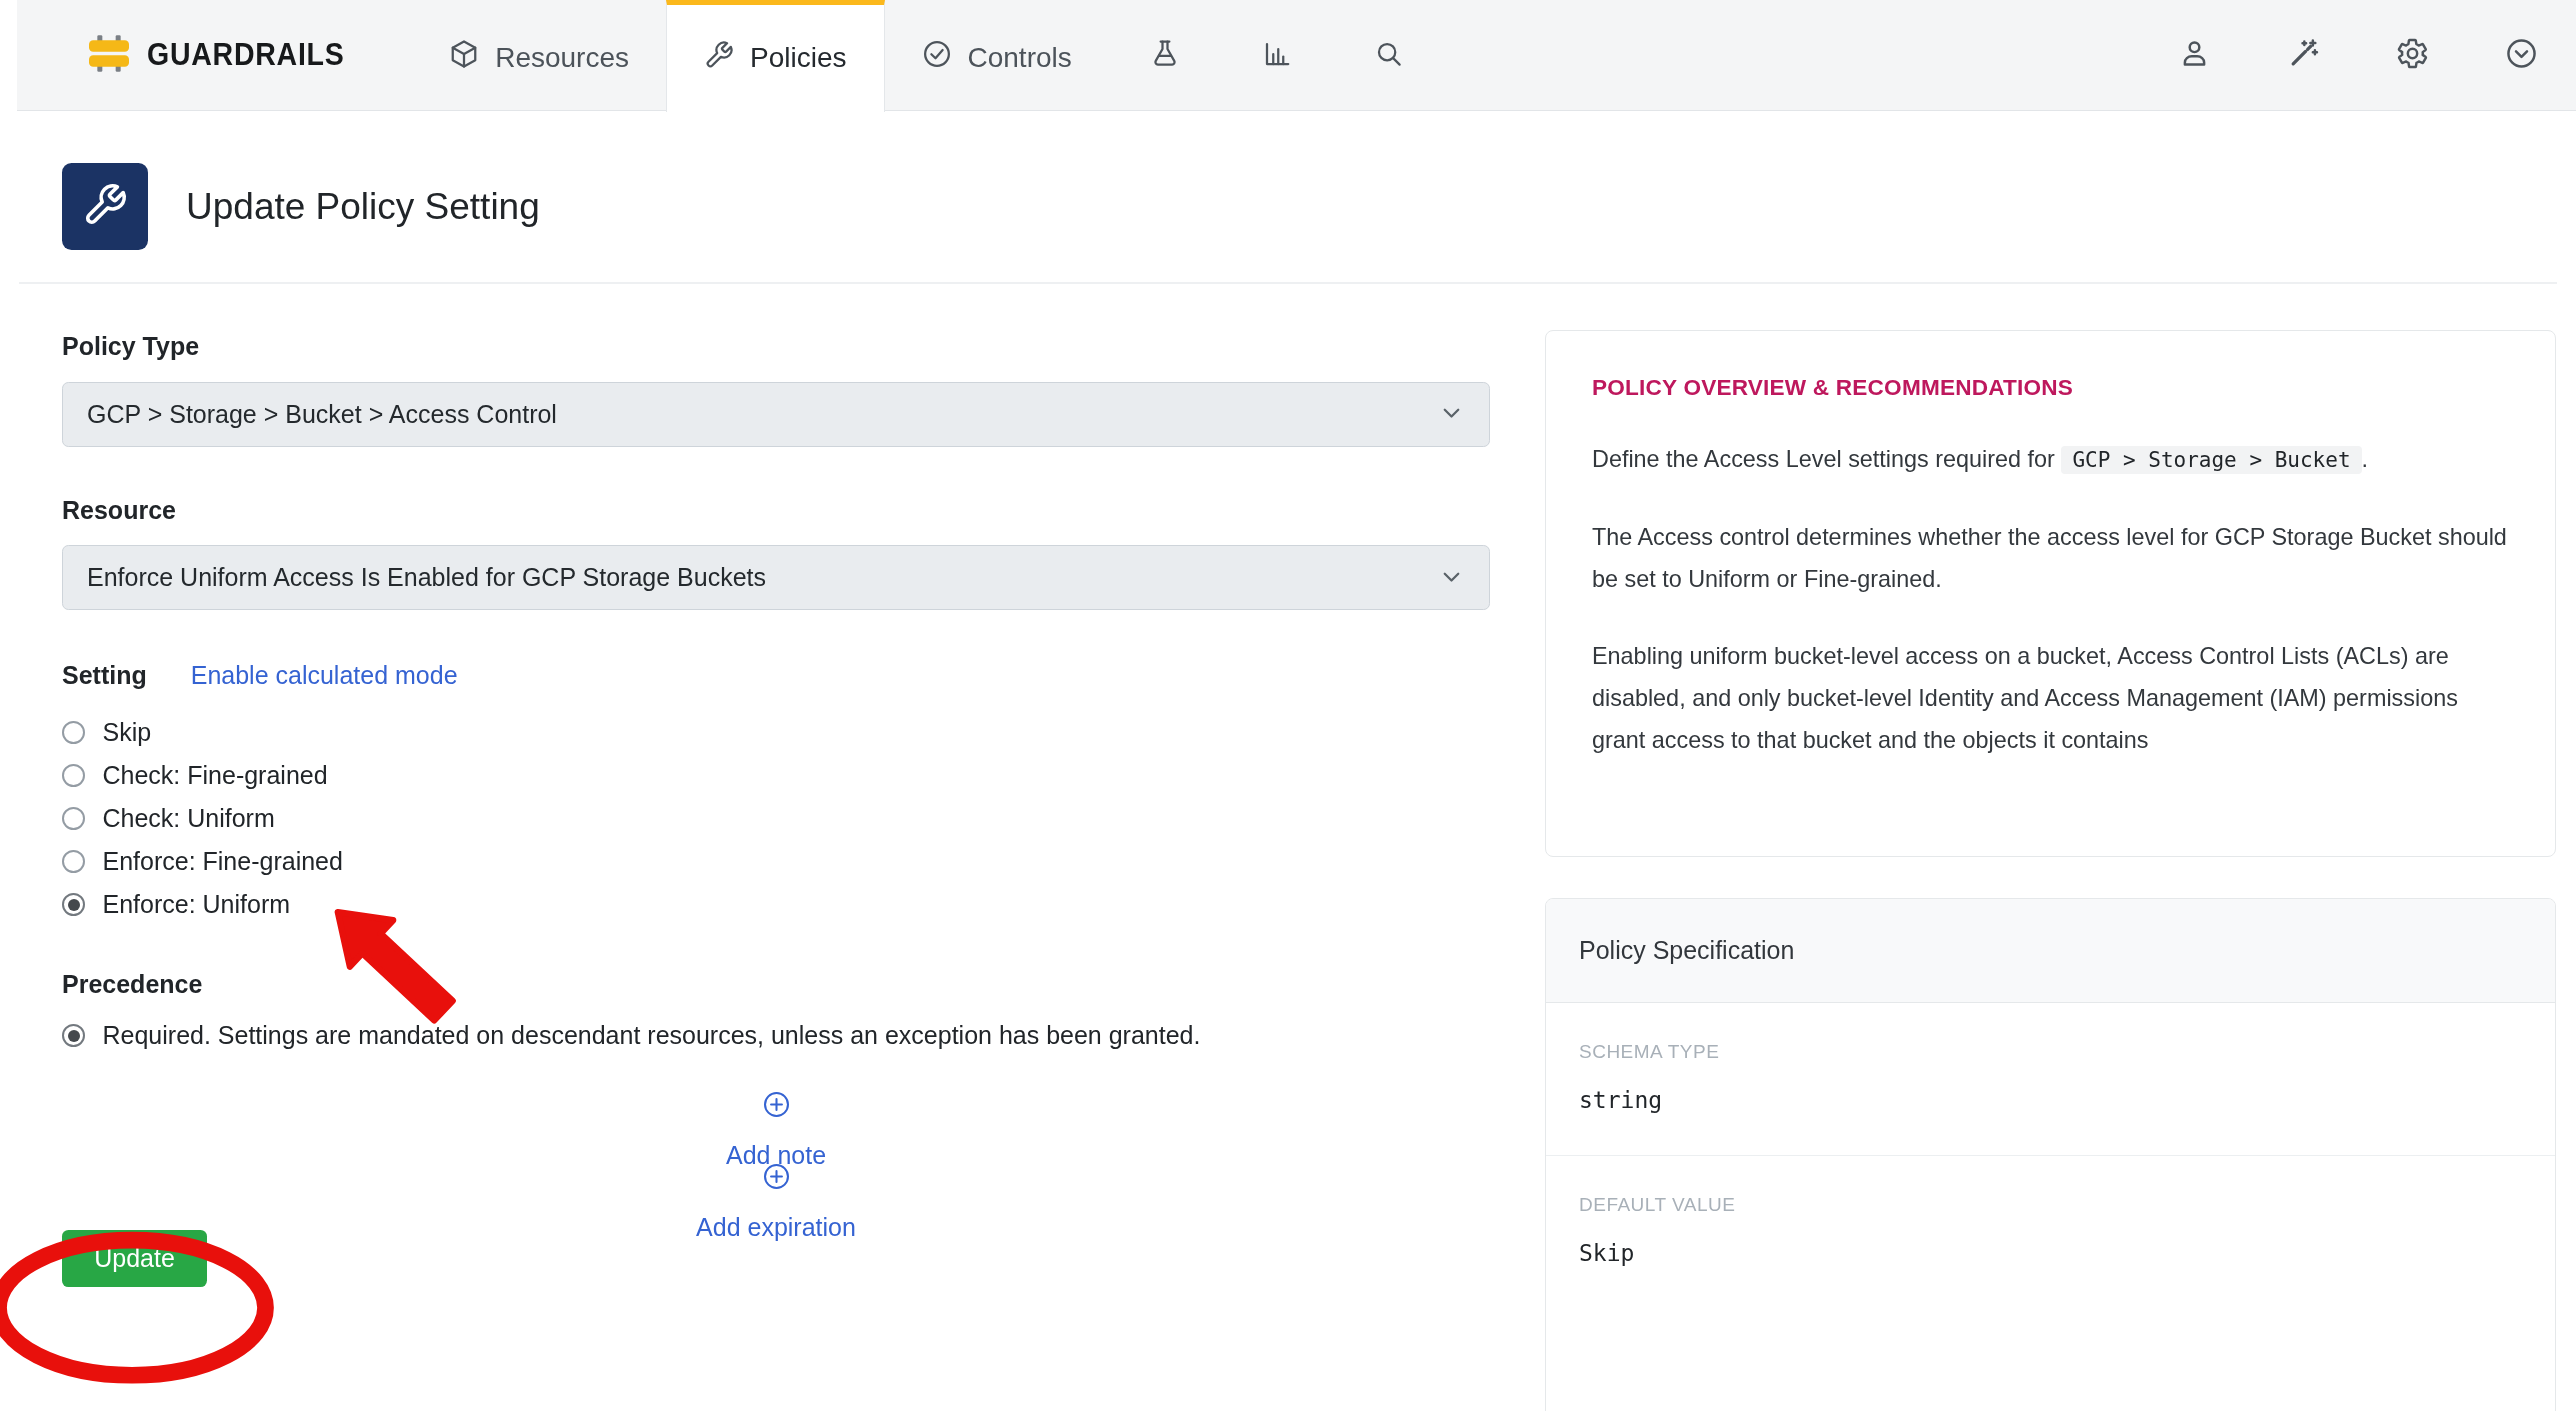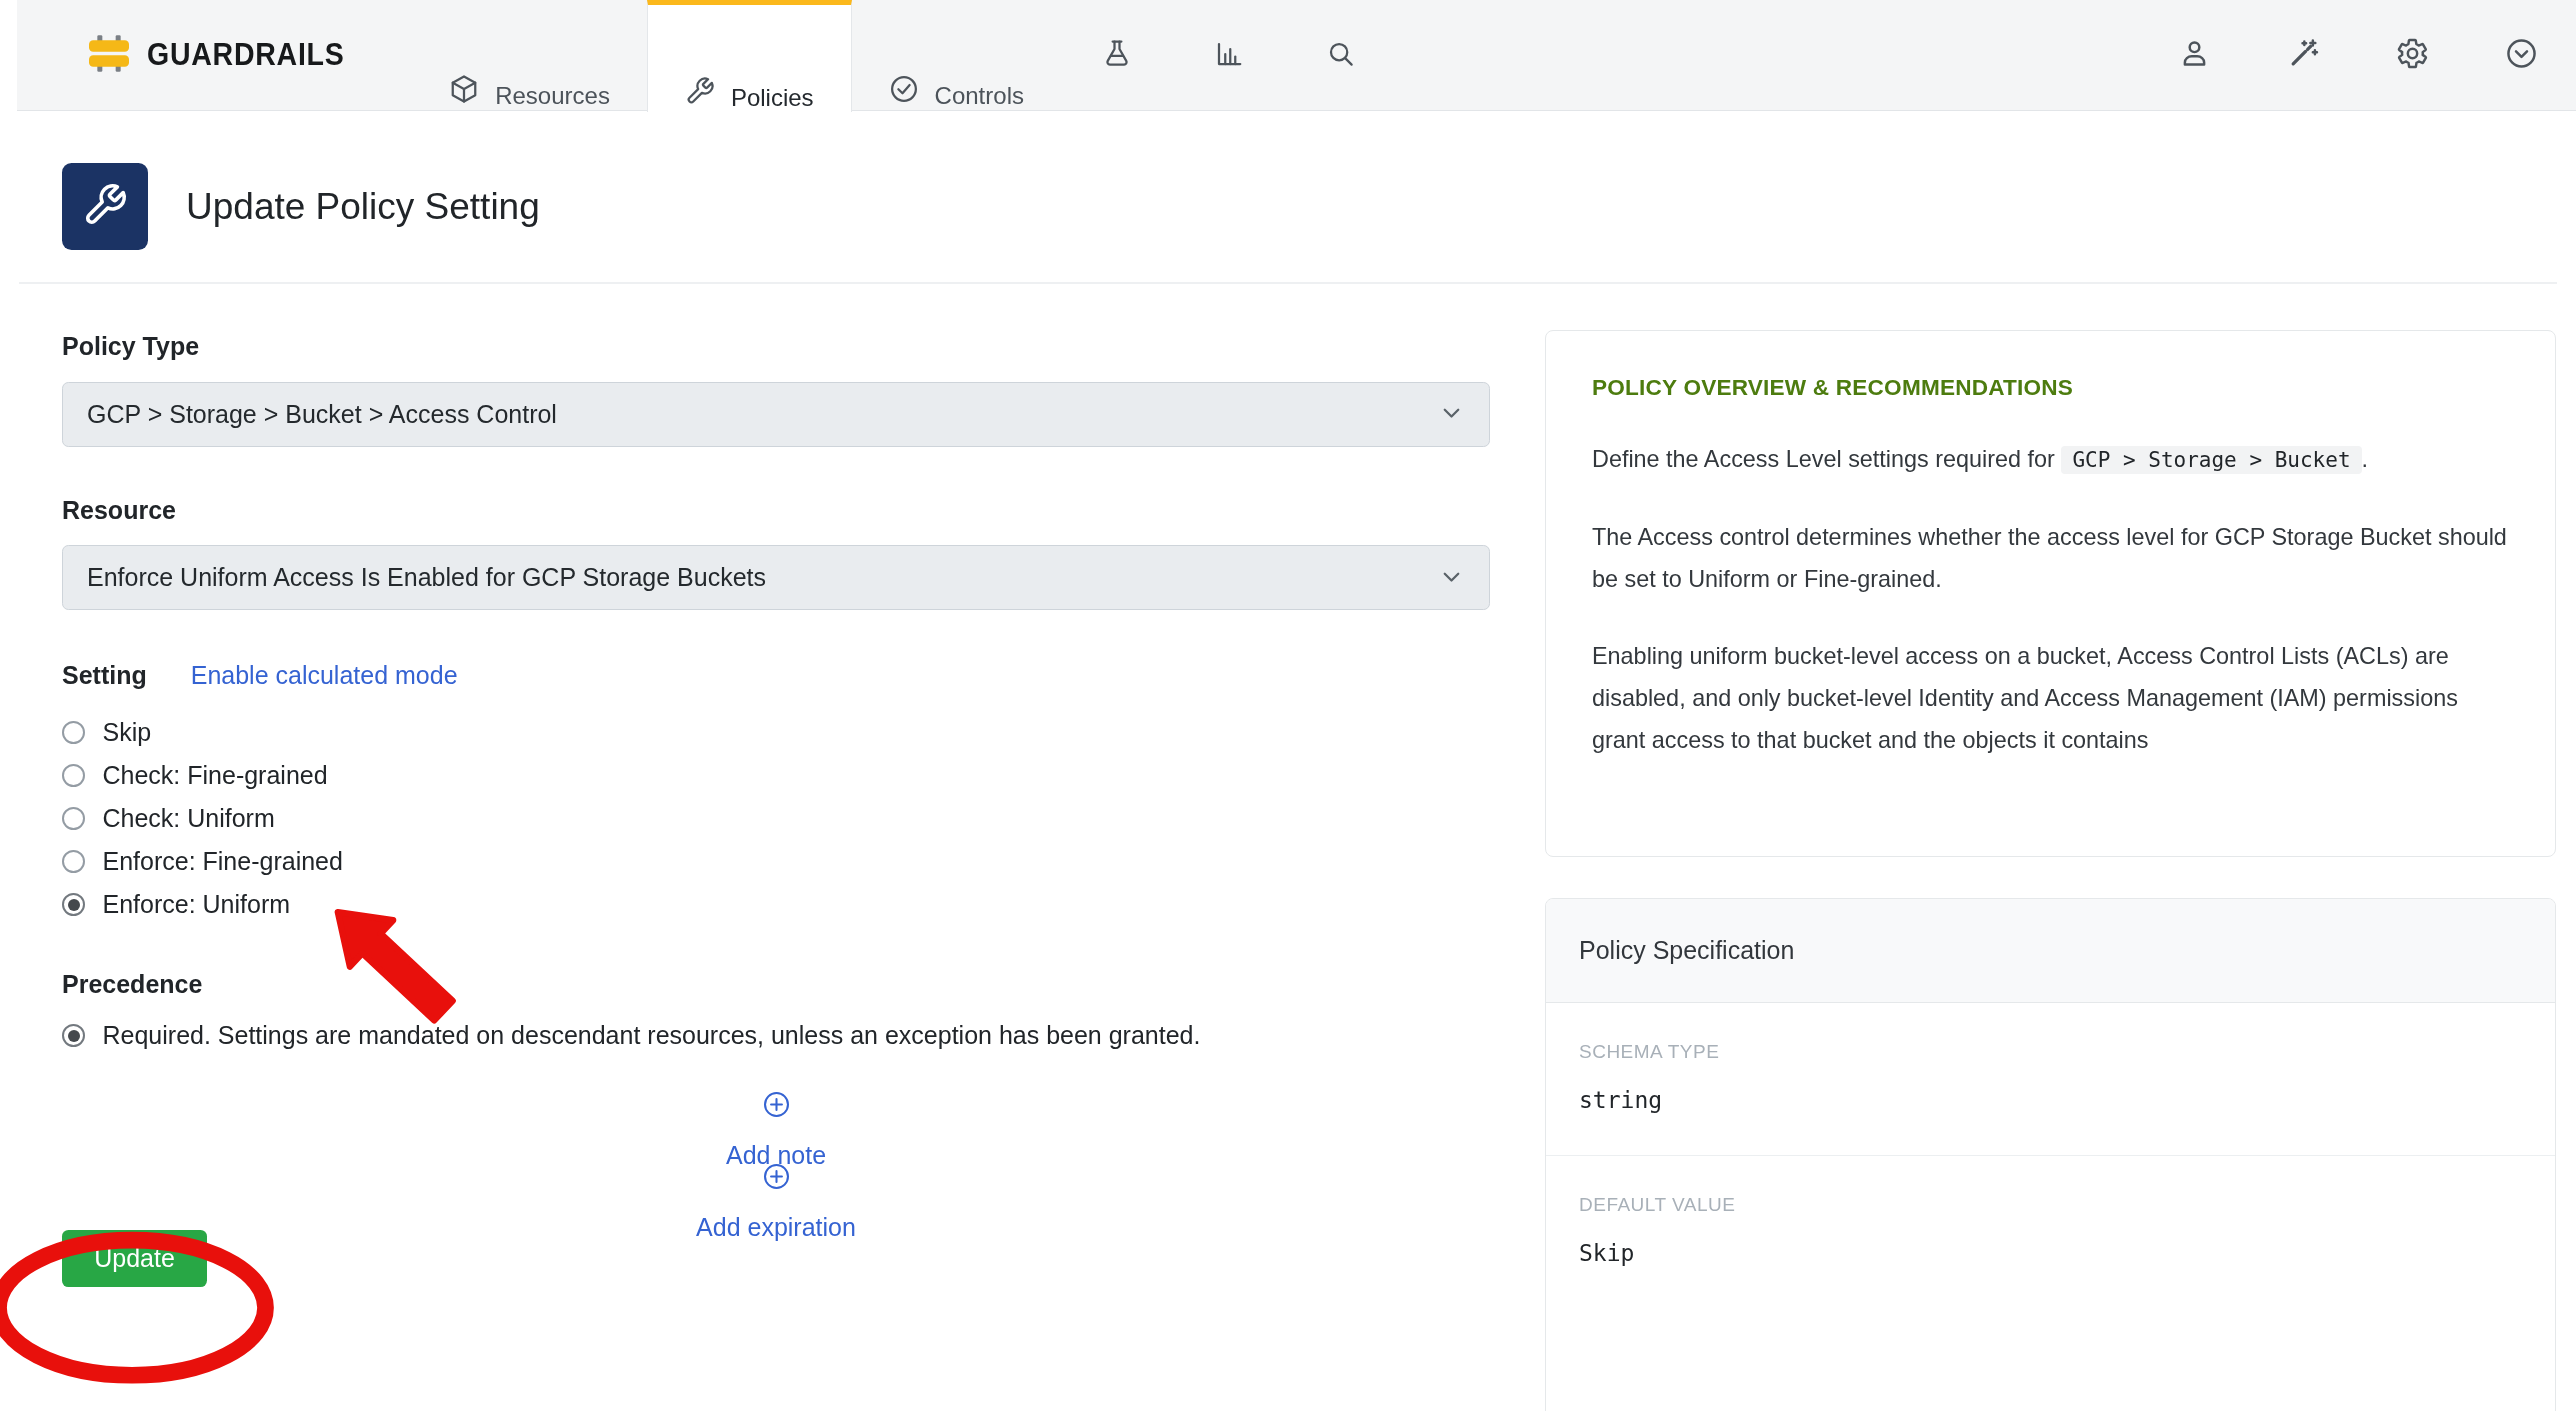--- a/index.html
+++ b/index.html
@@ -12,22 +12,22 @@
   
   .navbar {
     position:absolute; top:0; left:17px; right:0; height:111px;
     background:#f4f5f6; border-bottom:1.6px solid #e2e5e8;
     display:flex; align-items:stretch; z-index:5;
   }
   .brand { display:flex; align-items:center; gap:17.5px; padding:0 51px 0 72px; }
   .brand-text { display:inline-block; font-size:31px; font-weight:700; letter-spacing:0.8px;
     color:#17191b; transform:scaleX(.92); transform-origin:left center; }
   .tab {
-    display:flex; align-items:flex-end; gap:16px; padding:0 37px;
-    font-size:24px; color:#4c535a; border-top:5.6px solid transparent; cursor:pointer;
+    display:flex; align-items:center; gap:16px; padding:0 37px;
+    font-size:28px; color:#4c535a; border-top:5.6px solid transparent; cursor:pointer;
   }
   .tab.active {
     background:#ffffff; border-top-color:#fbb81c;
     border-left:1.6px solid #e4e7ea; border-right:1.6px solid #e4e7ea;
     margin-bottom:-1.6px; color:#24292e; z-index:6;
   }
   .nav-iconbtn { display:flex; align-items:center; padding:0 41px; cursor:pointer; }
   .nav-right { margin-left:auto; display:flex; align-items:center; gap:76px; padding-right:38px; }
   .nav-right .nav-iconbtn { padding:0; }
   svg.ic { stroke:#4d545b; fill:none; stroke-width:1.8; stroke-linecap:round; stroke-linejoin:round; }
@@ -73,21 +73,21 @@
     margin-top:25.4px; width:145px; height:57px; border:none; border-radius:6.4px;
     background:#28a745; color:#ffffff; font-size:25px; font-family:inherit; cursor:pointer;
   }
 
   
   .panel {
     position:absolute; left:1545px; width:1011px;
     border:1.6px solid #e5e8ea; border-radius:8px; background:#fff;
   }
   .panel-overview { top:330px; min-height:527px; padding:44px 46px 40px; }
-  .panel-overview h2 { font-size:22.6px; font-weight:700; color:#4d7c0f; letter-spacing:0.2px; margin-bottom:37px; }
+  .panel-overview h2 { font-size:22.6px; font-weight:700; color:#be185d; letter-spacing:0.2px; margin-bottom:37px; }
   .panel-overview p { font-size:23.4px; color:#33383d; line-height:42px; margin-bottom:35px; }
   .panel-overview p:last-child { margin-bottom:0; }
   .code-chip {
     font-family:"DejaVu Sans Mono", monospace; font-size:21px; color:#212529;
     background:#f2f3f4; border-radius:4px; padding:2.4px 11px; white-space:nowrap;
   }
   .panel-spec { top:898px; height:556px; overflow:hidden; }
   .spec-header {
     background:#f8f9fa; border-bottom:1.6px solid #e5e8ea; border-radius:6.4px 6.4px 0 0;
     padding:37px 33px; font-size:25px; color:#32373c;

